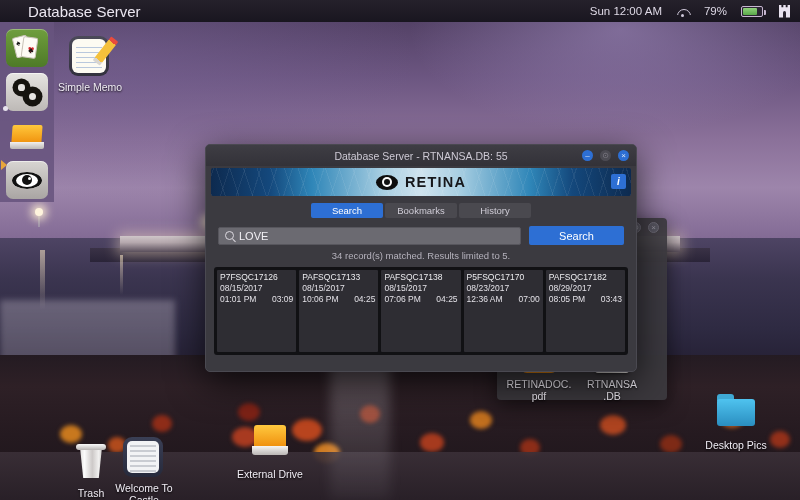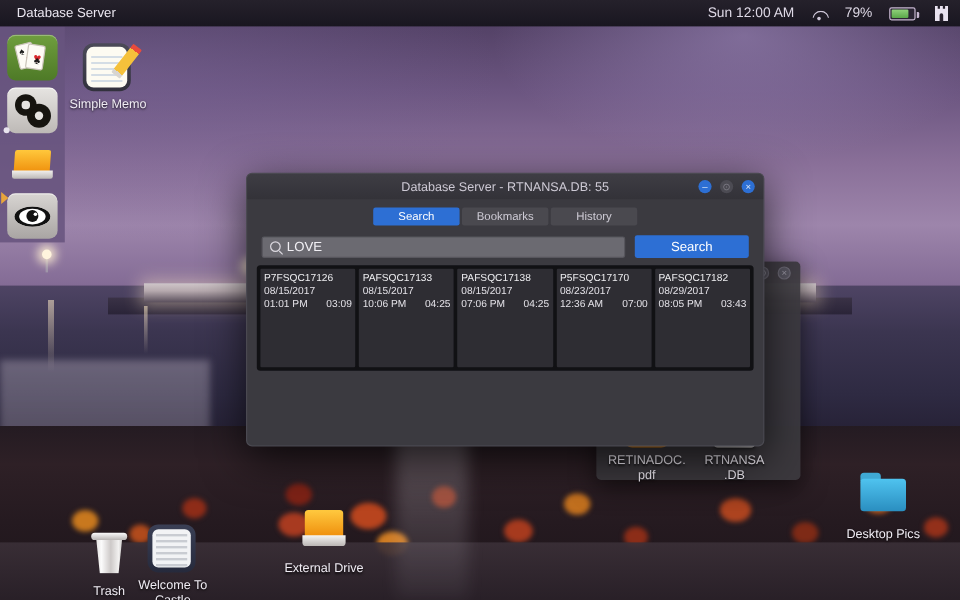--- a/index.html
+++ b/index.html
@@ -61,21 +61,21 @@
     filter:blur(6px);
   }
 
   
   #menubar {
     position:absolute; left:0; top:0; width:800px; height:22px;
     background:linear-gradient(180deg,#25212b 0%,#191620 100%);
     display:flex; align-items:center; z-index:60;
     color:#e2dee8; font-size:11px;
   }
-  #menubar .mb-title { margin-left:14px; font-size:11px; color:#eae6f0; }
+  #menubar .mb-title { margin-left:28px; font-size:15px; color:#eae6f0; }
   #menubar .mb-right { margin-left:auto; display:flex; align-items:center; gap:14px; margin-right:8px; }
   .mb-clock { font-size:11.5px; color:#ded9e6; }
   .mb-pct { font-size:11.5px; color:#ded9e6; }
   .wifi-ico { width:14px; height:10px; position:relative; }
   .wifi-ico::before {
     content:''; position:absolute; left:1px; top:3px; width:12px; height:12px;
     border:1.6px solid #cfc8da; border-radius:50%;
     clip-path:polygon(0 0,100% 0,100% 42%,0 42%);
   }
   .wifi-ico::after {
@@ -520,35 +520,44 @@
       </div>
       <div class="wbtn gray">
         <span>⊙</span>
       </div>
       <div class="wbtn blue">
         <span>×</span>
       </div>
     </div>
   </div>
 
+  <div class="banner">
+    <div class="banner-grid"></div>
+    <div class="banner-eye">
+      <div class="banner-pup"></div>
+    </div>
+    <div class="banner-txt">RETINA</div>
+    <div class="info-btn">i</div>
+  </div>
 
   <div class="tabs">
     <div class="tab active">Search</div>
     <div class="tab">Bookmarks</div>
     <div class="tab">History</div>
   </div>
 
   <div class="searchrow">
     <div class="searchfield" title="Search records">
       <div class="s-ico"></div>
       <div class="s-val">LOVE</div>
     </div>
     <div class="s-btn">Search</div>
   </div>
 
+  <div class="statusline">34 record(s) matched. Results limited to 5.</div>
 
   <div class="results">
 
     <div class="card">
       <div class="thumb">
         <div class="sc s1"></div>
         <div class="blob" style="left:24px;top:6px;width:18px;height:18px;background:#c9a88a"></div>
         <div class="blob" style="left:18px;top:20px;width:30px;height:24px;background:#7d8fa3;border-radius:40% 40% 0 0"></div>
         <div style="position:absolute;left:0;top:0;width:12px;height:41px;background:#2e3a44"></div>
         <div style="position:absolute;right:0;top:0;width:14px;height:41px;background:#55616b"></div>

